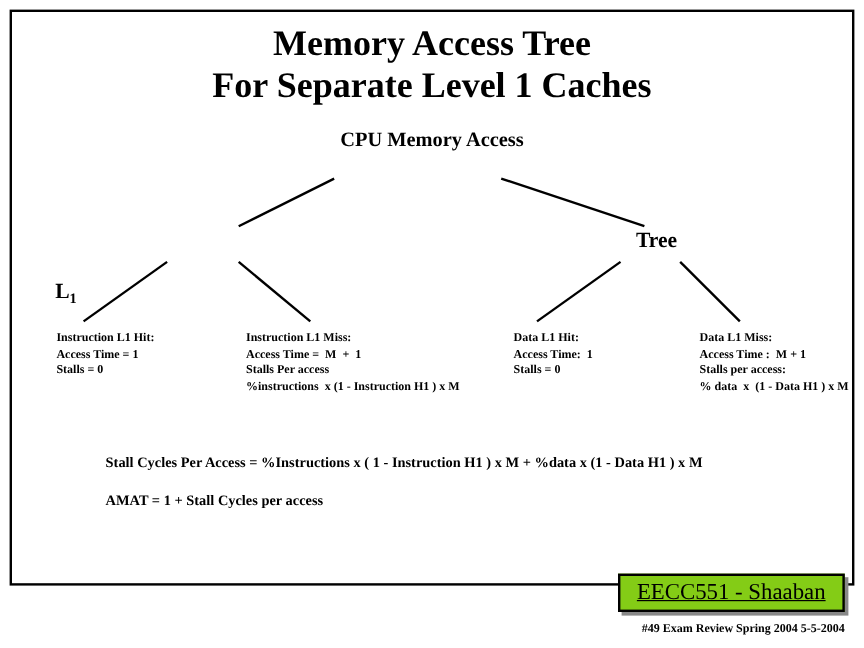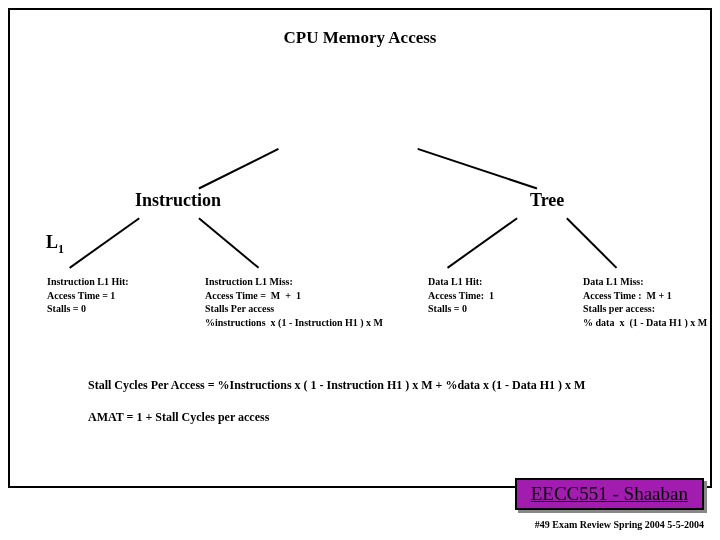--- a/index.html
+++ b/index.html
@@ -56,51 +56,54 @@
     position: absolute;
     font-weight: bold;
     font-size: 12px;
     margin-left: 28px;
   }
   .footer-box {
     position: absolute;
     right: 16px;
     bottom: 30px;
     border: 2px solid #000;
-    background: #a21caf;
+    background: #84cc16;
     padding: 3px 14px;
     box-shadow: 3px 3px 0 #888;
     font-size: 19px;
   }
   .slide-num {
     position: absolute;
     right: 16px;
     bottom: 10px;
     font-weight: bold;
     font-size: 10px;
   }
 </style>
 </head>
 <body>
 
 <div class="frame">
 
+  <div class="title">
+    <span>Memory Access Tree</span><br>
+    <span>For Separate Level 1 Caches</span>
+  </div>
 
   <div class="subtitle">CPU Memory  Access</div>
 
   <svg class="svg-layer" viewBox="0 0 704 480" preserveAspectRatio="none">
     <line x1="270" y1="140" x2="190" y2="180" stroke="#000" stroke-width="2"></line>
     <line x1="410" y1="140" x2="530" y2="180" stroke="#000" stroke-width="2"></line>
     <line x1="130" y1="210" x2="60" y2="260" stroke="#000" stroke-width="2"></line>
     <line x1="190" y1="210" x2="250" y2="260" stroke="#000" stroke-width="2"></line>
     <line x1="510" y1="210" x2="440" y2="260" stroke="#000" stroke-width="2"></line>
     <line x1="560" y1="210" x2="610" y2="260" stroke="#000" stroke-width="2"></line>
   </svg>
 
-  <div class="node" style="left:125px; top:180px;">Instruction</div>
   <div class="node" style="left:520px; top:180px;">Tree</div>
 
   <div class="node-sub" style="left:36px; top:222px;">
     <span>L</span><sub>1</sub>
   </div>
 
   <div class="leaf" style="left:37px;  top:265px;">Instruction L1 Hit:
 Access Time = 1
 Stalls = 0</div>
   <div class="leaf" style="left:195px; top:265px;">Instruction L1 Miss:

